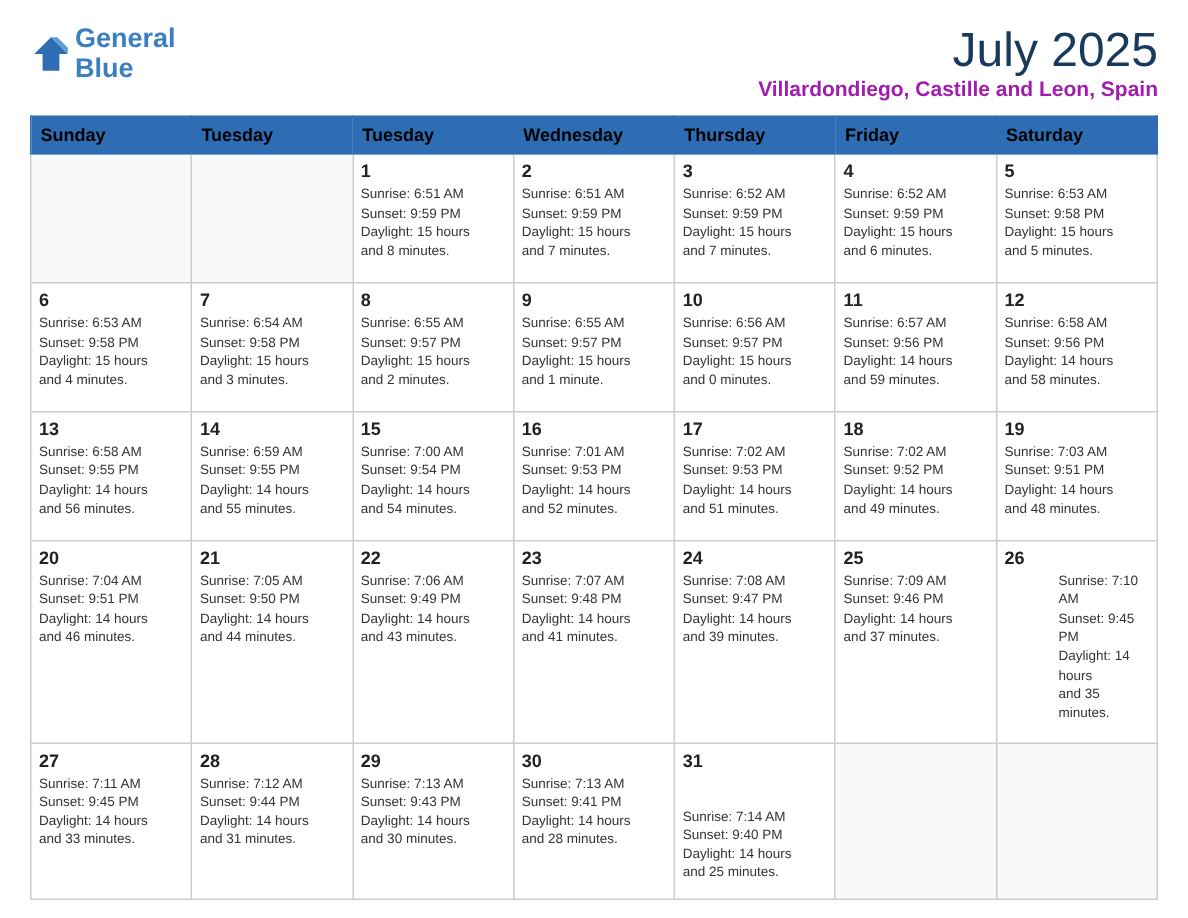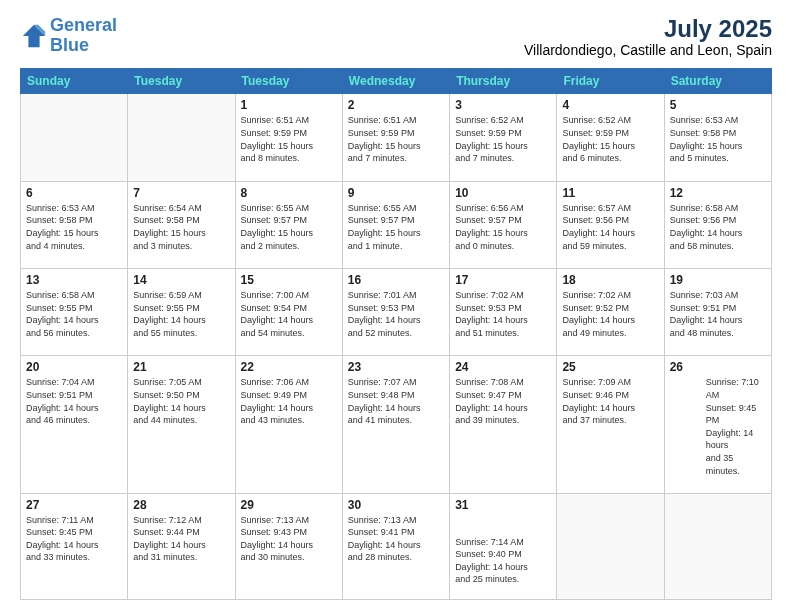--- a/index.html
+++ b/index.html
@@ -38,39 +38,40 @@
     }
     .logo-icon {
       width: 28px;
       height: 28px;
       margin-right: 2px;
     }
     .title-block {
       text-align: right;
     }
     .month-title {
-      font-size: 24px;
-      font-weight: bold;
+      font-size: 32px;
+      font-weight: normal;
       color: #1a3a5c;
       line-height: 1.1;
     }
     .location-title {
       font-size: 14px;
-      color: #000000;
+      color: #a21caf;
+      font-weight: bold;
     }
     .calendar {
       flex: 1;
       border: 1px solid #ccc;
       border-collapse: collapse;
       width: 100%;
       table-layout: fixed;
     }
     .calendar th {
       background: #2e6db4;
-      color: #5eead4;
+      color: #000000;
       text-align: left;
       padding: 5px 6px;
       font-size: 12px;
       font-weight: bold;
       border: 1px solid #2e6db4;
     }
     .calendar td {
       border: 1px solid #ccc;
       vertical-align: top;
       padding: 4px 5px;

